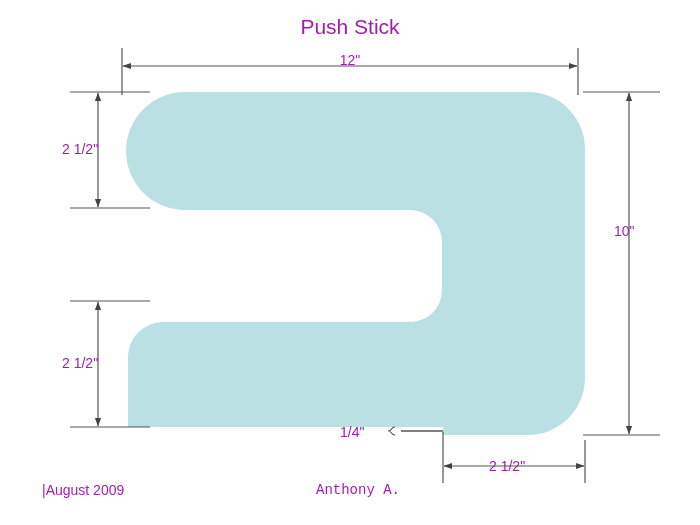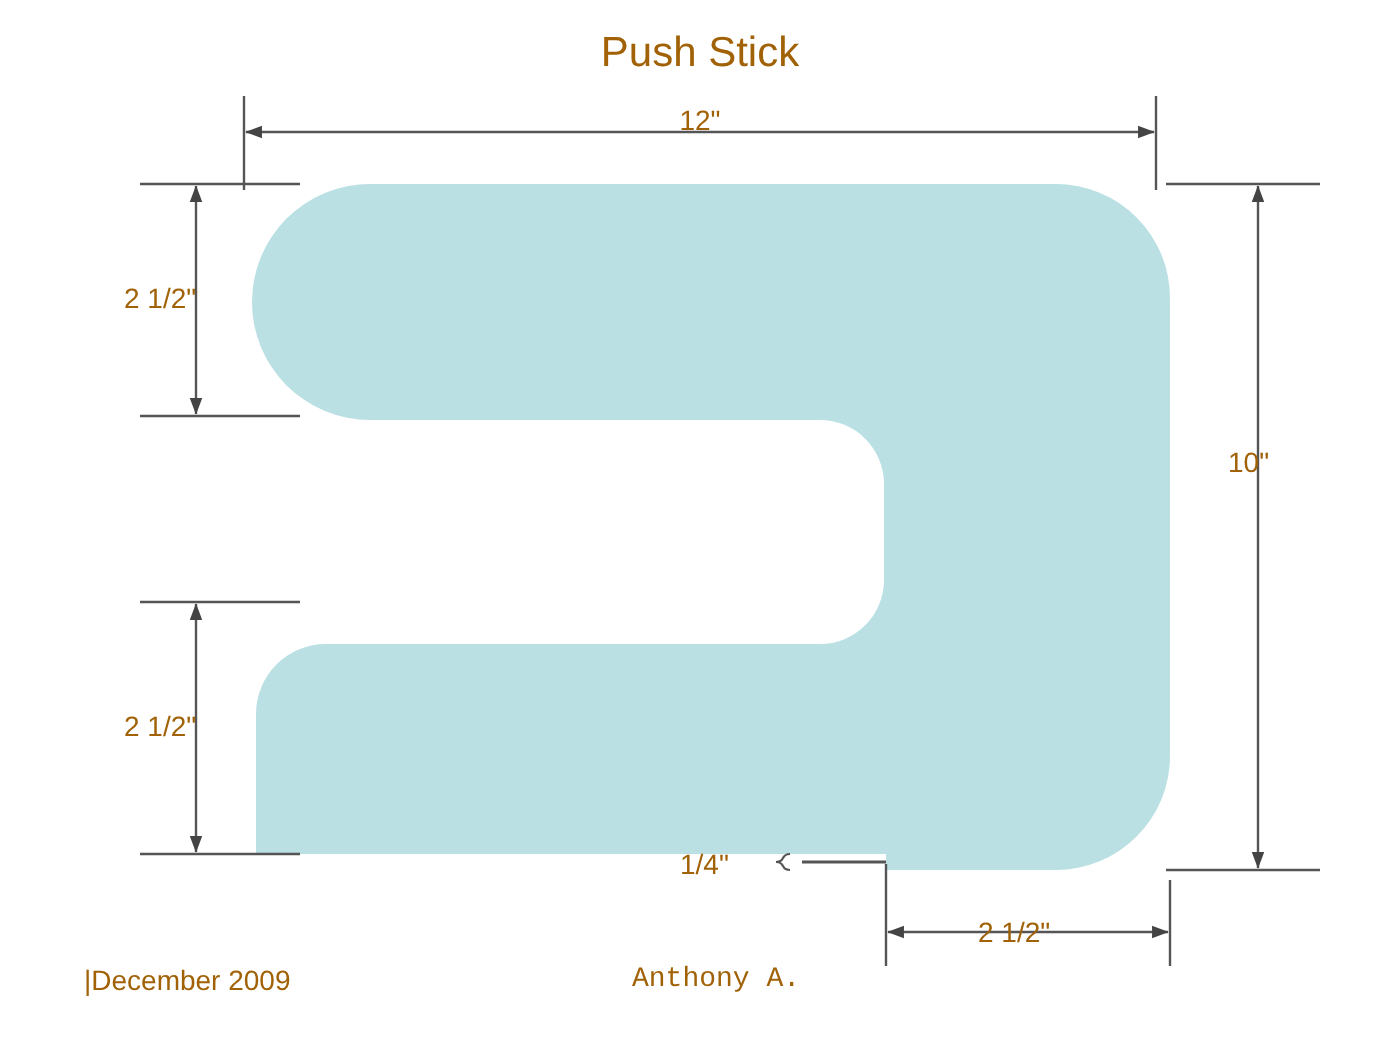--- a/index.html
+++ b/index.html
@@ -22,21 +22,21 @@
     position: absolute;
     left: 0;
     top: 0;
     width: 700px;
     height: 525px;
   }
   .txt {
     position: absolute;
     white-space: pre;
     font-family: "Liberation Sans", sans-serif;
-    color: #a16207;
+    color: #a21caf;
     line-height: 1;
   }
   #title-text {
     left: 0;
     top: 16px;
     width: 700px;
     text-align: center;
     font-size: 21px;
   }
   #dim-top-label {
@@ -166,17 +166,17 @@
   <div class="txt" id="dim-left-upper-label">2 1/2"</div>
 
   <div class="txt" id="dim-left-lower-label">2 1/2"</div>
 
   <div class="txt" id="dim-right-label">10"</div>
 
   <div class="txt" id="dim-thickness-label">1/4"</div>
 
   <div class="txt" id="dim-bottom-right-label">2 1/2"</div>
 
-  <div class="txt" id="footer-date">|December 2009</div>
+  <div class="txt" id="footer-date">|August 2009</div>
 
   <div class="txt" id="footer-author">Anthony A.</div>
 
 </div>
 
 </body></html>

